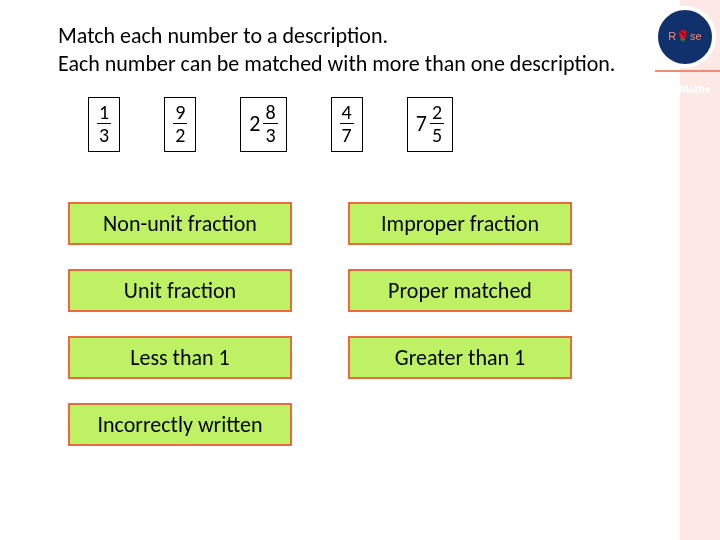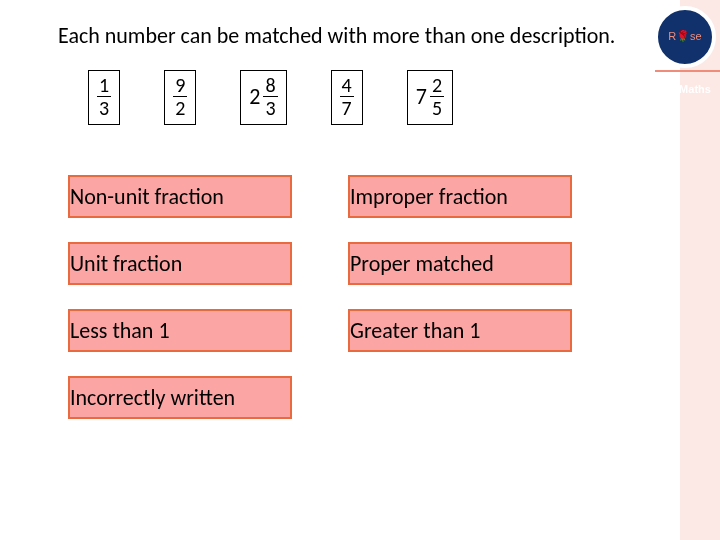--- a/index.html
+++ b/index.html
@@ -91,40 +91,42 @@
   .frac .den { padding: 1px 2px 0 2px; }
   .descriptions {
     display: grid;
     grid-template-columns: 224px 224px;
     column-gap: 56px;
     row-gap: 24px;
     margin-left: 10px;
   }
   .desc-box {
     border: 2px solid #ea6a3f;
-    background: #fca5a5;
+    background: #bef264;
+    text-align: center;
     font-size: 22px;
     padding: 6px 0;
     color: #000;
   }
 </style>
 </head>
 <body>
 
 <div class="side-decoration"></div>
 
 <div class="logo">
   <span class="logo-white">White</span>
   <span class="logo-rose">R🌹se</span>
   <span class="logo-maths">Maths</span>
 </div>
 <div class="logo-underline"></div>
 
 <div class="content">
   <div class="instructions">
+    <div>Match each number to a description.</div>
     <div>Each number can be matched with more than one description.</div>
   </div>
 
   <div class="fractions-row">
     <div class="fraction-card">
       <span class="frac">
         <span class="num">1</span>
         <span class="den">3</span>
       </span>
     </div>

